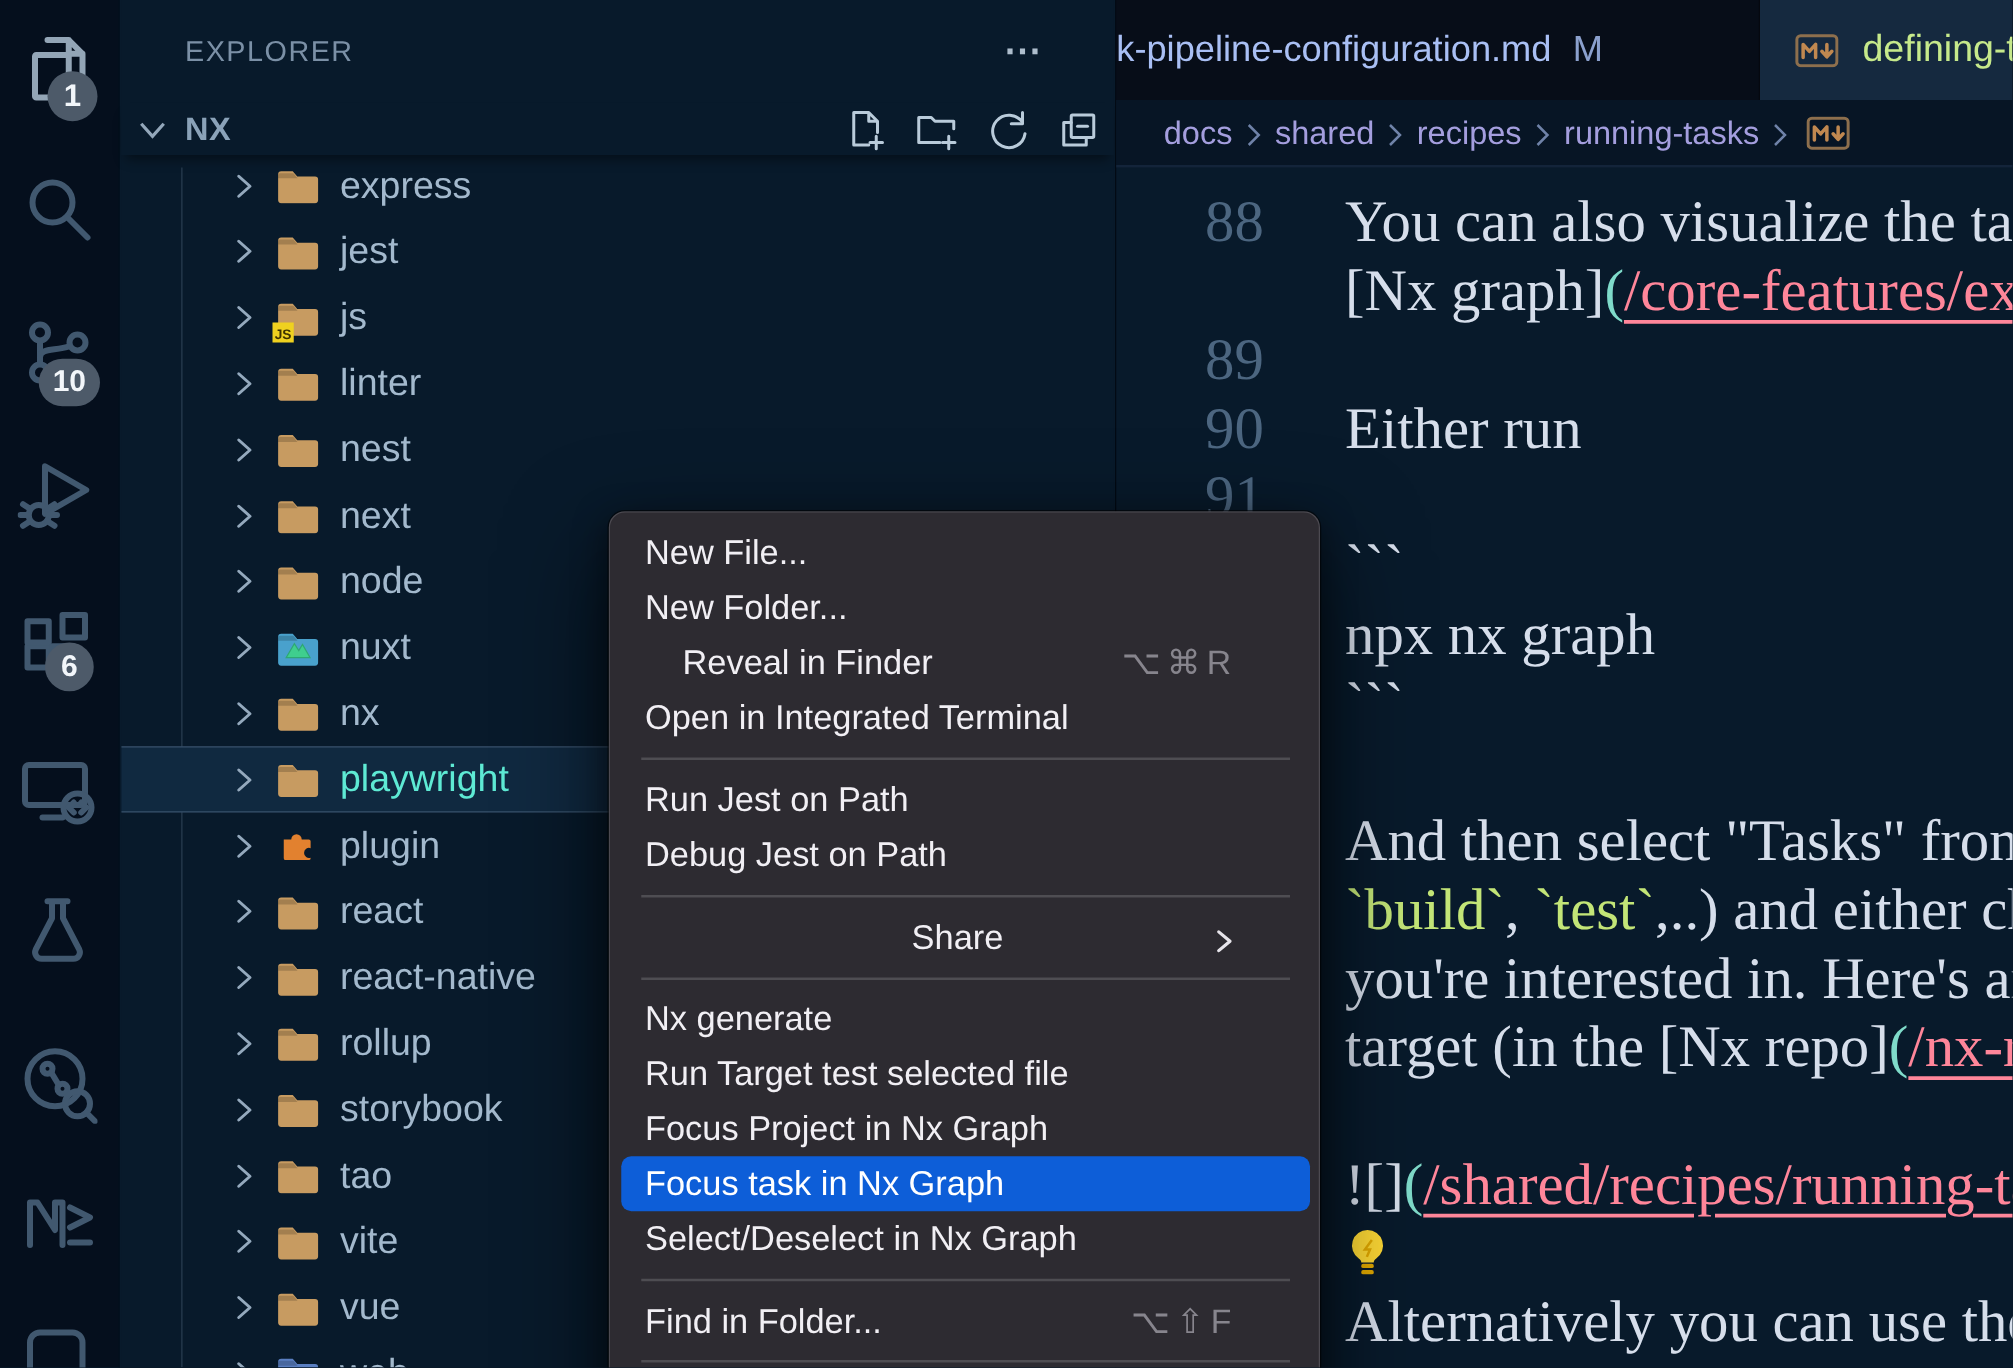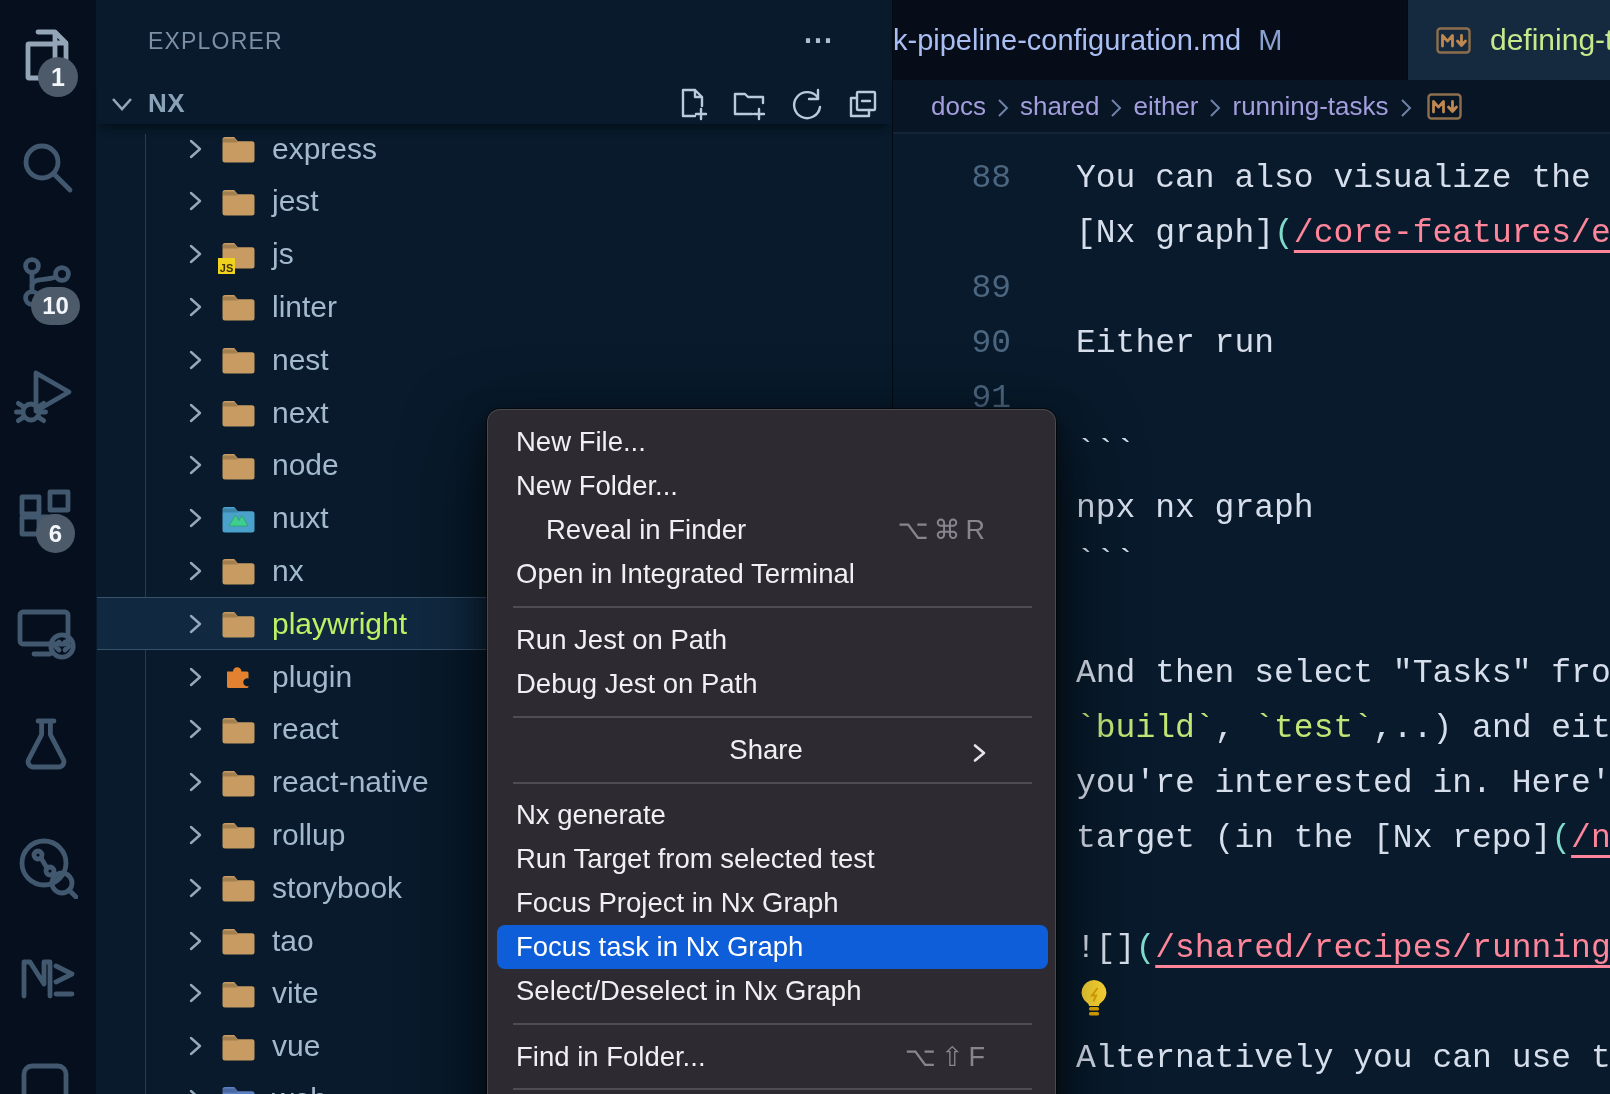--- a/index.html
+++ b/index.html
@@ -27,21 +27,21 @@
   .pane-action { width:57px; height:38px; color:#b9cbda; position:relative; }
   .pane-action svg { position:absolute; left:50%; top:50%; transform:translate(-50%,-50%); width:38px; height:38px; }
 
   #tree { position:absolute; left:0; top:124px; width:100%; height:970px; overflow:hidden; }
   #indent-guide { position:absolute; left:48px; top:10px; width:1px; height:960px; background:rgba(125,152,175,0.28); }
   .trow { position:absolute; left:0; width:794px; height:53px; display:flex; align-items:center; }
   .trow .twisty { margin-left:85px; width:26px; height:26px; color:#94a9bd; flex:none; }
   .trow .ticon  { margin-left:13px; width:34px; height:29px; flex:none; position:relative; }
   .trow .tlabel { margin-left:17px; font-size:30px; color:#a3b9cd; white-space:pre; }
   .trow.selected { background:#102940; border-top:1px solid rgba(120,150,178,0.38); border-bottom:1px solid rgba(120,150,178,0.38); }
-  .trow.selected .tlabel { color:#bef264; }
+  .trow.selected .tlabel { color:#5eead4; }
 
   
   #editor { position:absolute; left:892px; top:0; width:718px; height:1094px; background:#081a2b; border-left:1px solid #020a14; }
   #tabbar { position:absolute; left:0; top:0; width:718px; height:80px; background:#05080f; }
   #tab1 { position:absolute; left:0; top:0; width:514px; height:80px; background:#070d18; display:flex; align-items:center; overflow:hidden; }
   #tab1 .tab-label { font-size:29px; color:#a9bff4; white-space:pre; }
   #tab1 .tab-git { margin-left:17px; font-size:29px; color:#8ba0cd; }
   #tab2 { position:absolute; left:515px; top:0; width:203px; height:80px; background:#15293f; display:flex; align-items:center; overflow:hidden; }
   #tab2 .tab-md-icon { margin-left:28px; flex:none; }
   #tab2 .tab-label { margin-left:19px; font-size:30px; color:#c6e98b; white-space:pre; }
@@ -49,21 +49,21 @@
 
   #breadcrumbs { position:absolute; left:0; top:80px; width:718px; height:54px; background:#071525; border-bottom:2px solid #13243a;
                  display:flex; align-items:center; }
   #breadcrumbs .bc-start { width:38px; flex:none; }
   .bc-item { font-size:26px; color:#a49ede; white-space:pre; }
   .bc-sep { margin:0 9px; width:16px; height:22px; color:#6f82a8; flex:none; }
   .bc-sep svg { display:block; margin-top:2px; }
   #bc-md { margin-left:4px; flex:none; }
 
   #code { position:absolute; left:0; top:136px; width:718px; height:958px; overflow:hidden;
-          font-family:Liberation Mono, monospace; font-size:33px; }
+          font-family:Liberation Serif, serif; font-size:47px; }
   .crow { position:absolute; left:0; width:1200px; height:55px; line-height:55px; white-space:pre; }
   .crow .gut { position:absolute; left:0px; width:118px; text-align:right; color:#4c6680; }
   .crow .ctext { position:absolute; left:183px; top:0; }
   .seg-d { color:#d6deeb; }
   .seg-g { color:#c3e577; }
   .seg-t { color:#7fdbca; }
   .seg-p { color:#ff869a; text-decoration:underline; text-decoration-thickness:3px; text-underline-offset:8px; }
   .bulb { display:inline-block; vertical-align:-6px; }
 
   
@@ -431,21 +431,21 @@
           <svg viewBox="0 0 16 22" width="16" height="22" fill="none" stroke="currentColor" stroke-width="2">
             <path d="M4 3 L12 11 L4 19"></path>
           </svg>
         </span>
         <span class="bc-item">shared</span>
         <span class="bc-sep">
           <svg viewBox="0 0 16 22" width="16" height="22" fill="none" stroke="currentColor" stroke-width="2">
             <path d="M4 3 L12 11 L4 19"></path>
           </svg>
         </span>
-        <span class="bc-item">either</span>
+        <span class="bc-item">recipes</span>
         <span class="bc-sep">
           <svg viewBox="0 0 16 22" width="16" height="22" fill="none" stroke="currentColor" stroke-width="2">
             <path d="M4 3 L12 11 L4 19"></path>
           </svg>
         </span>
         <span class="bc-item">running-tasks</span>
         <span class="bc-sep">
           <svg viewBox="0 0 16 22" width="16" height="22" fill="none" stroke="currentColor" stroke-width="2">
             <path d="M4 3 L12 11 L4 19"></path>
           </svg>
@@ -507,21 +507,21 @@
       <div class="mitem" style="top: 318px; justify-content: center;">
         <span class="mlabel">Share</span>
         <span class="msub"><svg viewBox="0 0 22 22" fill="none" stroke="currentColor" stroke-width="2.6" stroke-linecap="round" stroke-linejoin="round">
             <path d="M7 3.5 L16 11 L7 18.5"></path>
           </svg></span>
       </div>
       <div class="mitem" style="top: 383px;">
         <span class="mlabel">Nx generate</span>
       </div>
       <div class="mitem" style="top: 427px;">
-        <span class="mlabel">Run Target from selected test</span>
+        <span class="mlabel">Run Target test selected file</span>
       </div>
       <div class="mitem" style="top: 471px;">
         <span class="mlabel">Focus Project in Nx Graph</span>
       </div>
       <div class="mitem highlight" style="top: 515px;">
         <span class="mlabel">Focus task in Nx Graph</span>
       </div>
       <div class="mitem" style="top: 559px;">
         <span class="mlabel">Select/Deselect in Nx Graph</span>
       </div>

